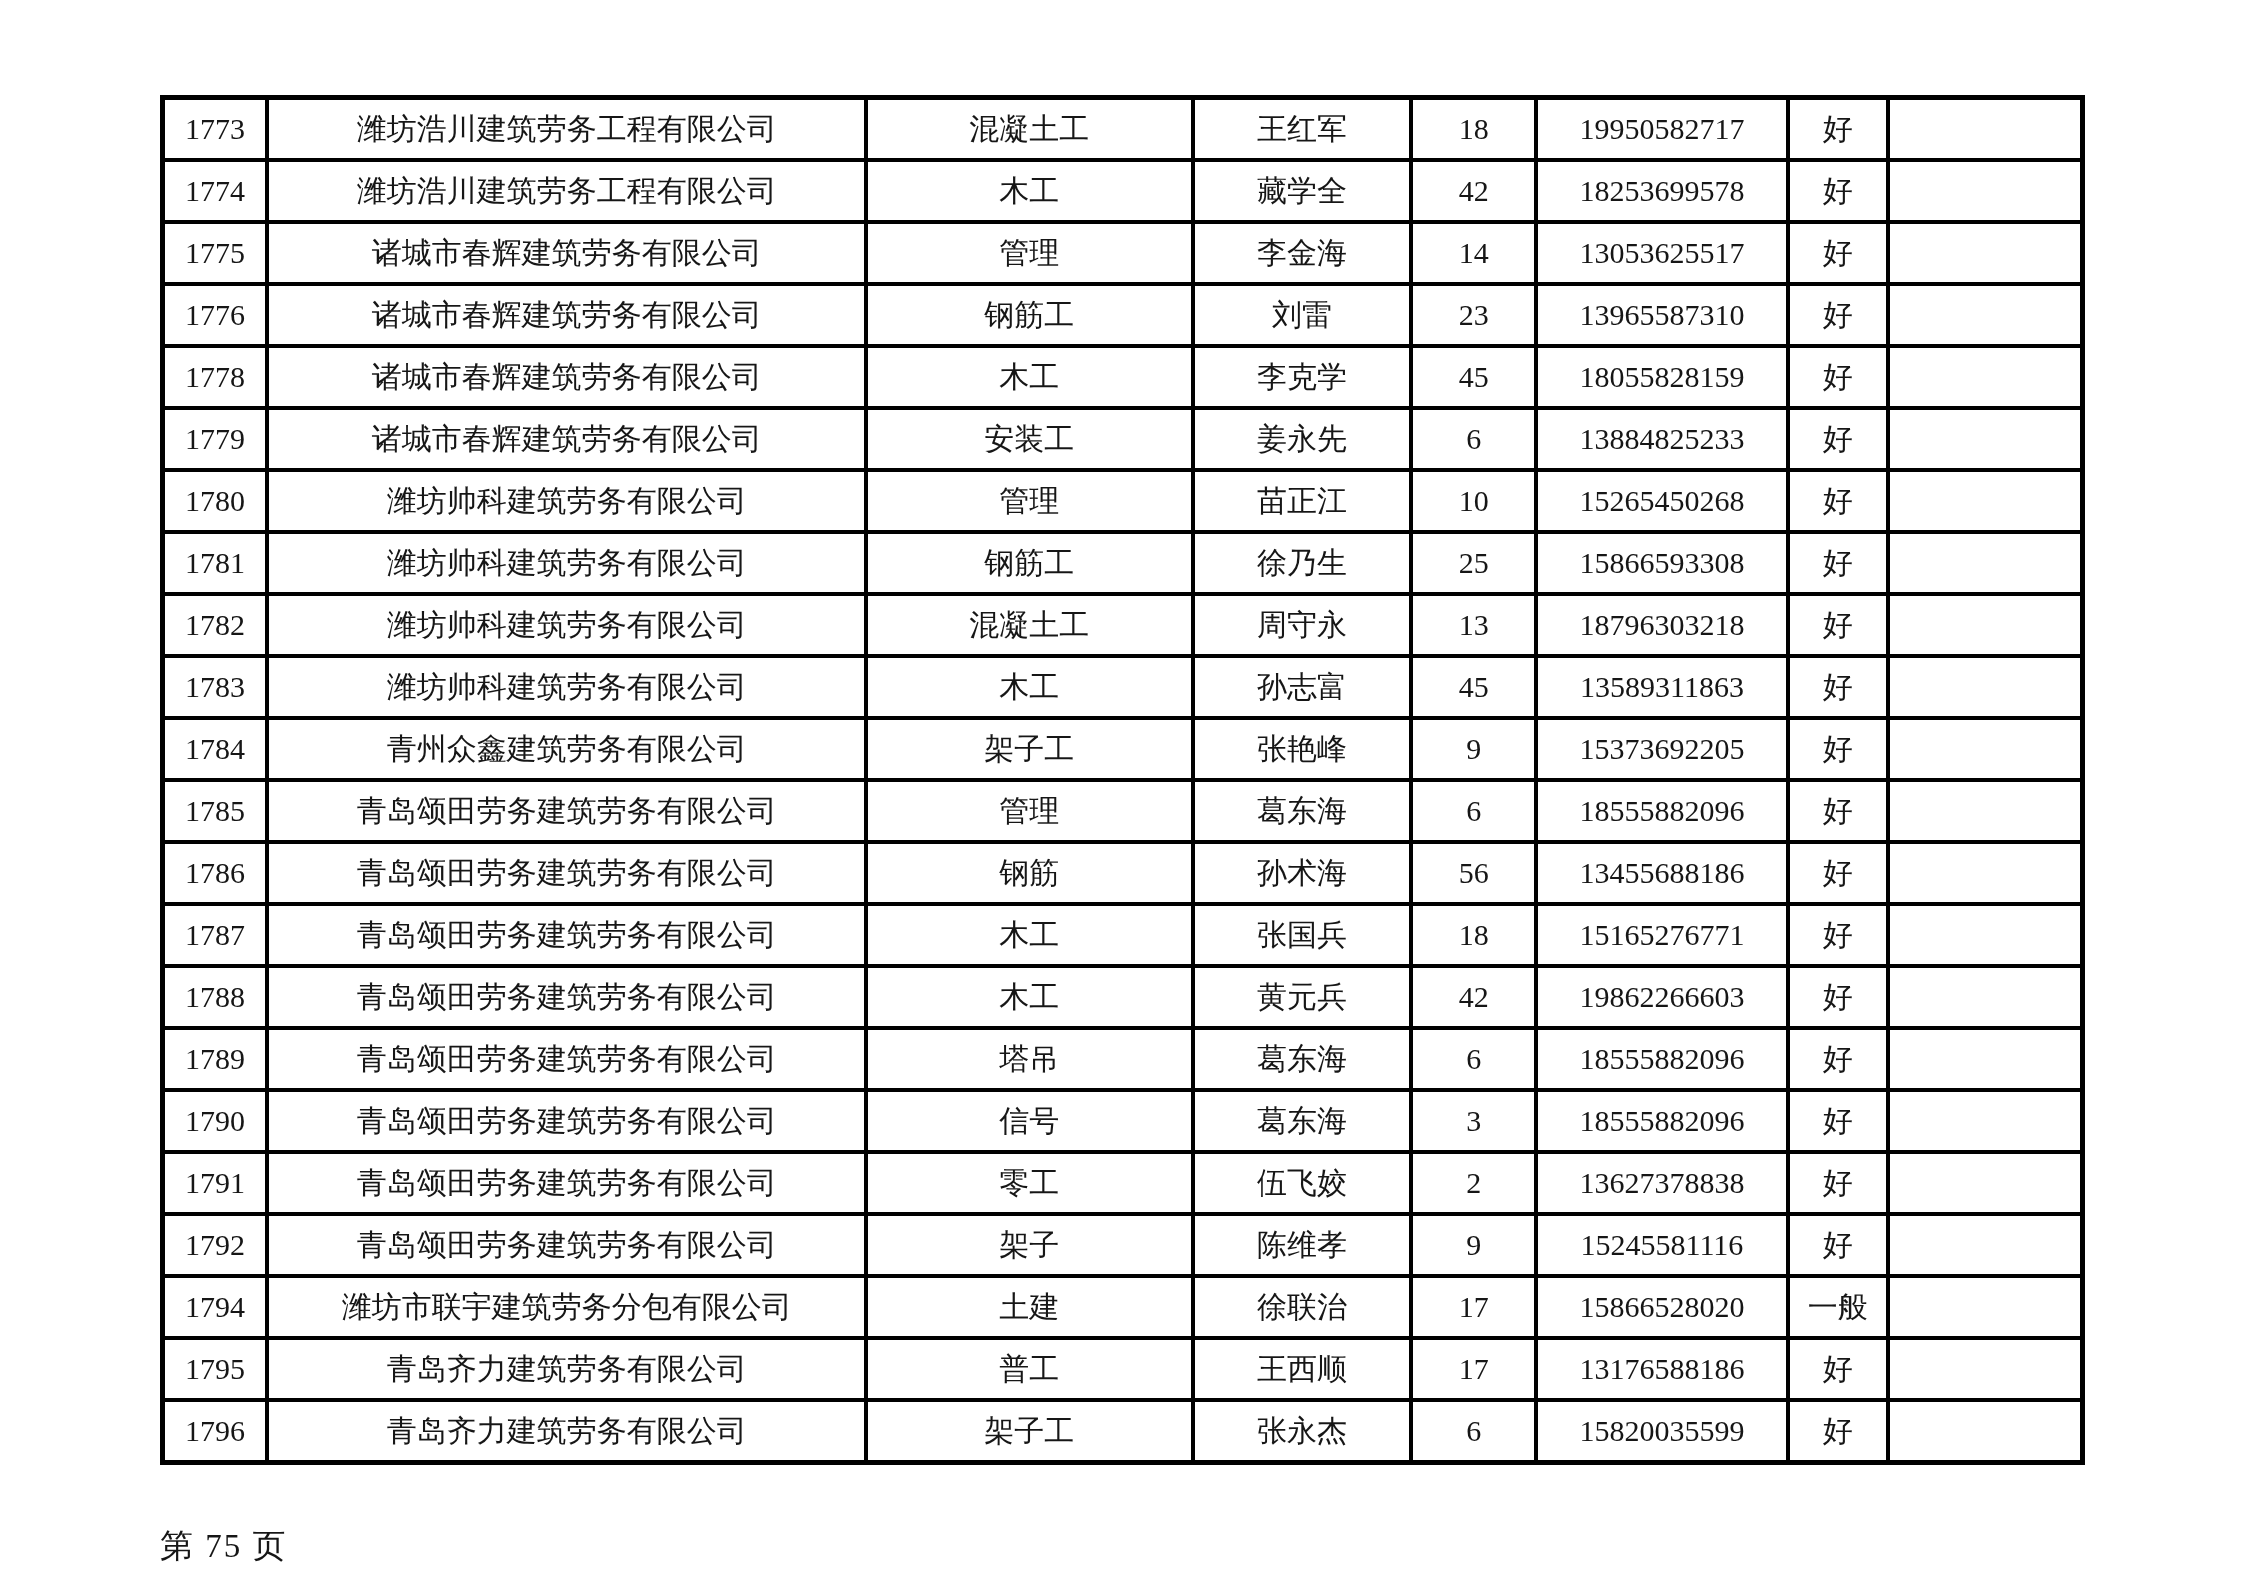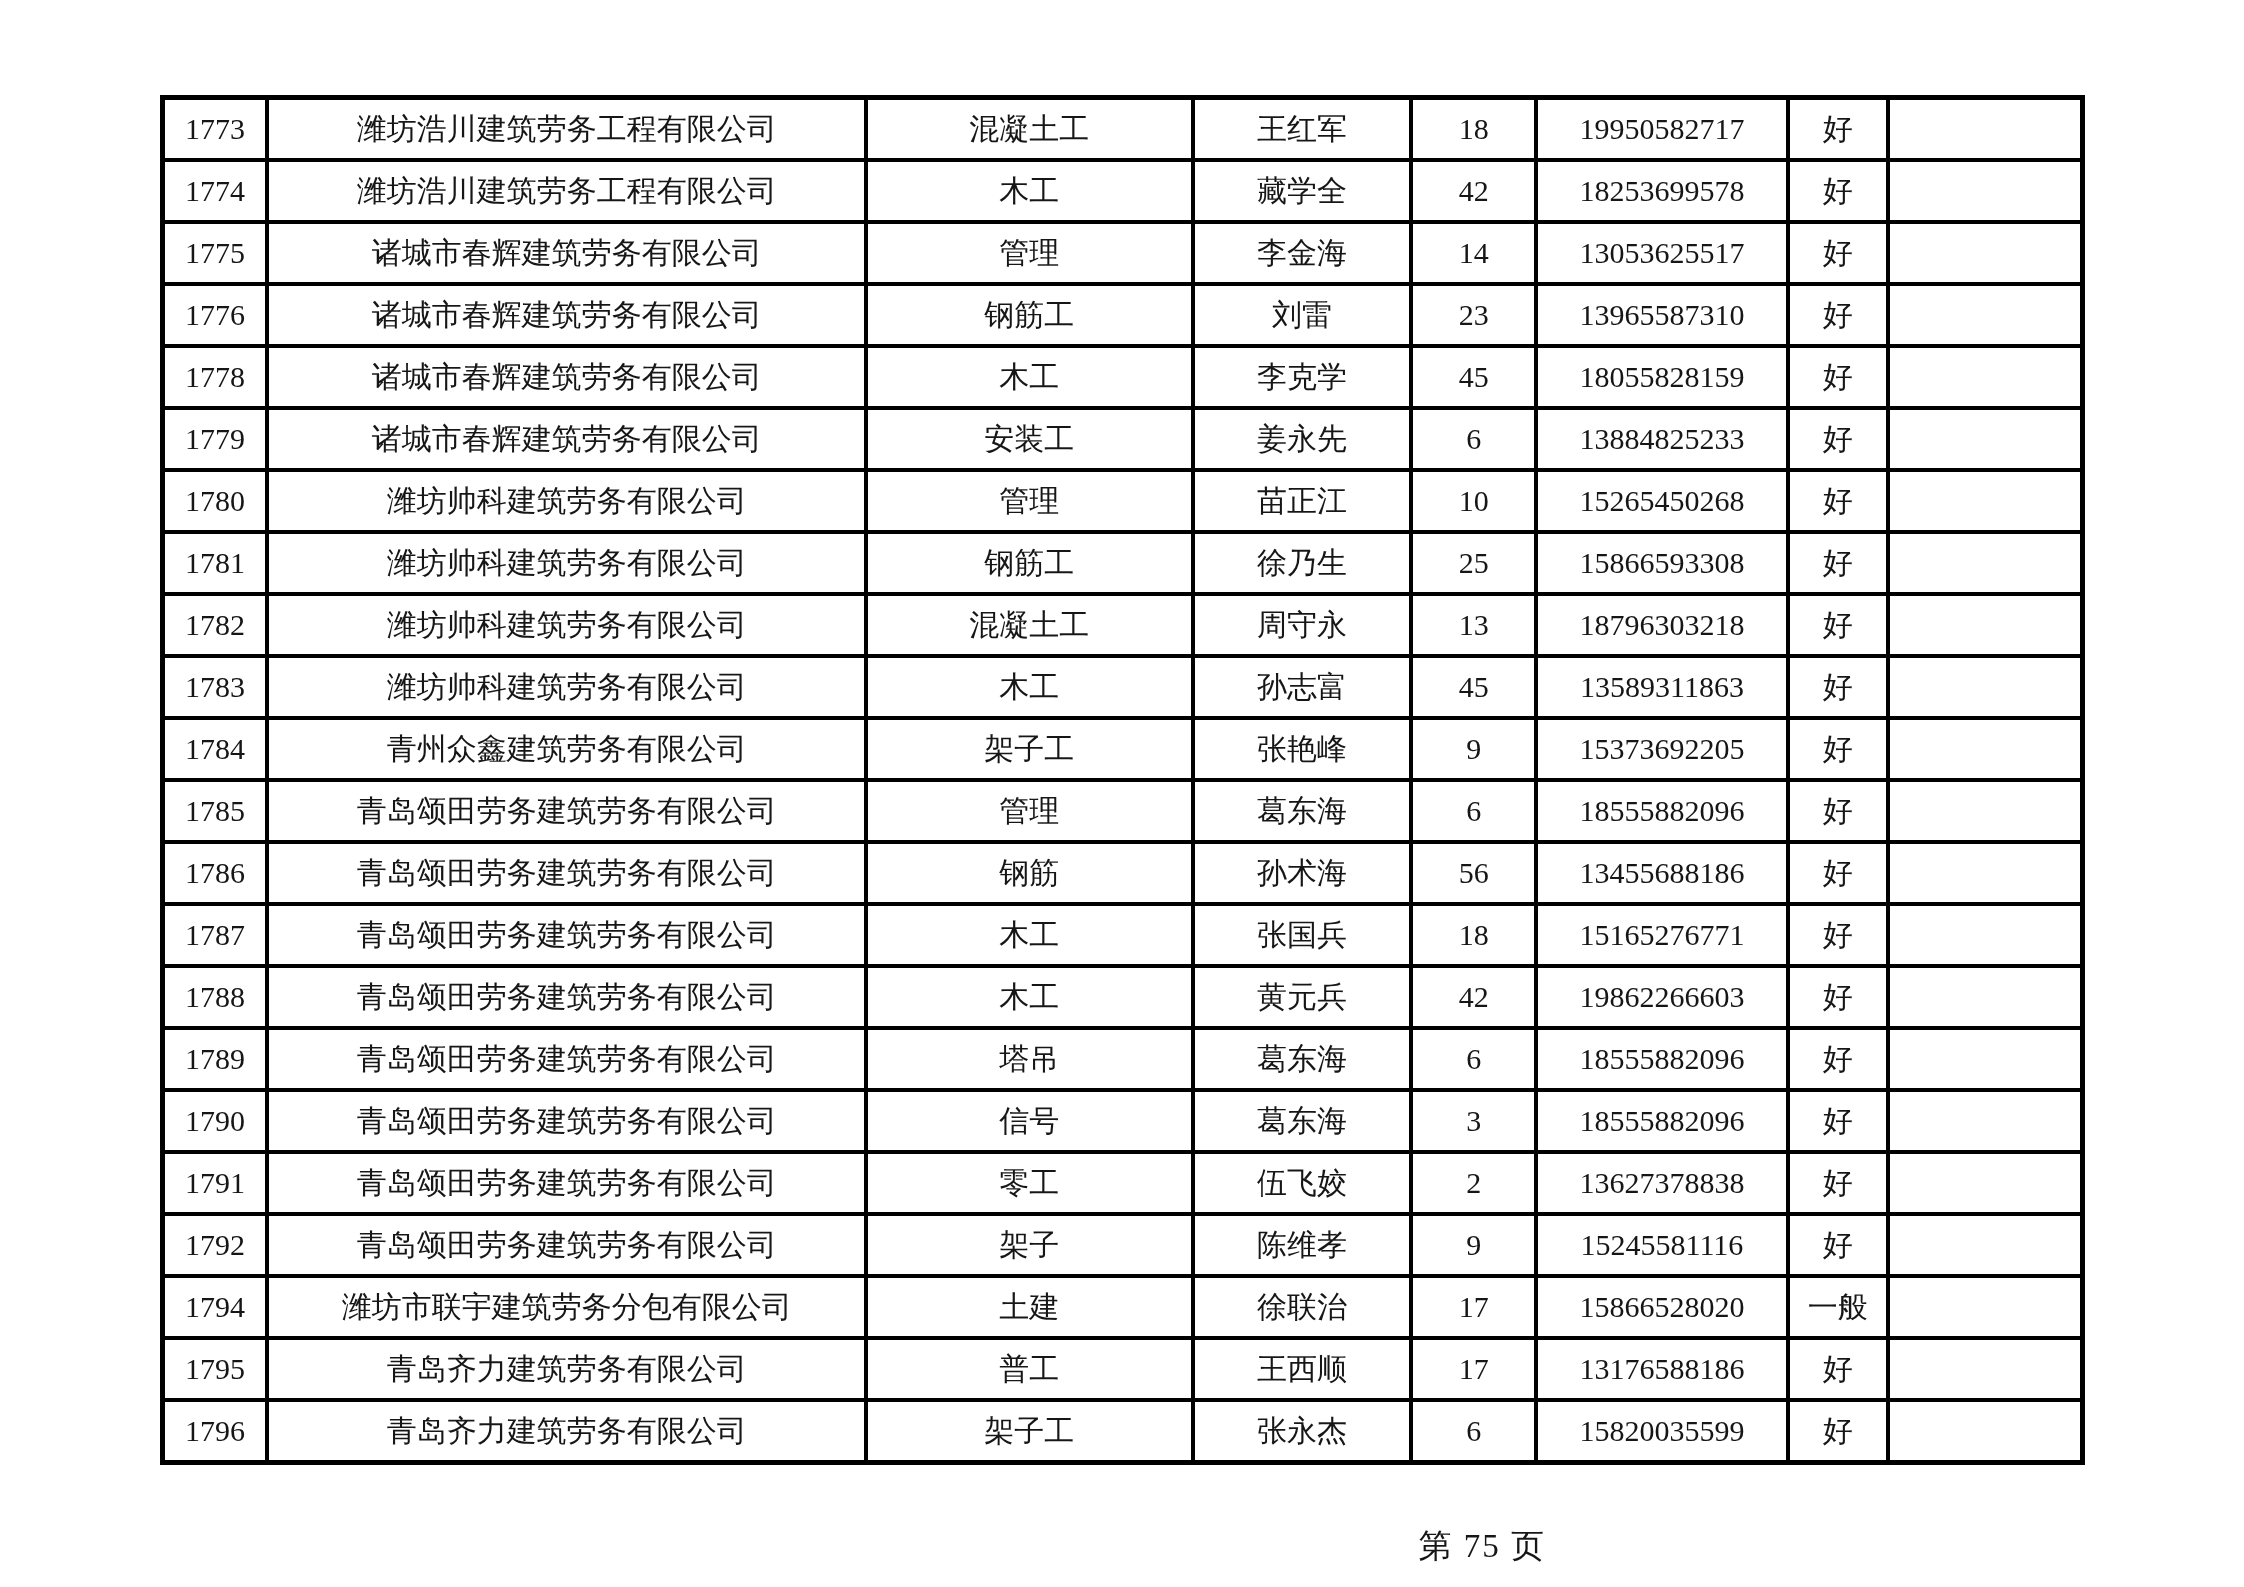--- a/index.html
+++ b/index.html
@@ -36,21 +36,21 @@
     padding: 0 6px;
     overflow: hidden;
     white-space: nowrap;
     color: #161616;
   }
   .footer {
     position: absolute;
     left: 160px;
     top: 1524px;
     width: 1386px;
-    text-align: right;
+    text-align: left;
     font-size: 33px;
     letter-spacing: 2px;
     color: #161616;
   }
 </style>
 </head>
 <body>
 
 <div class="page">
 

